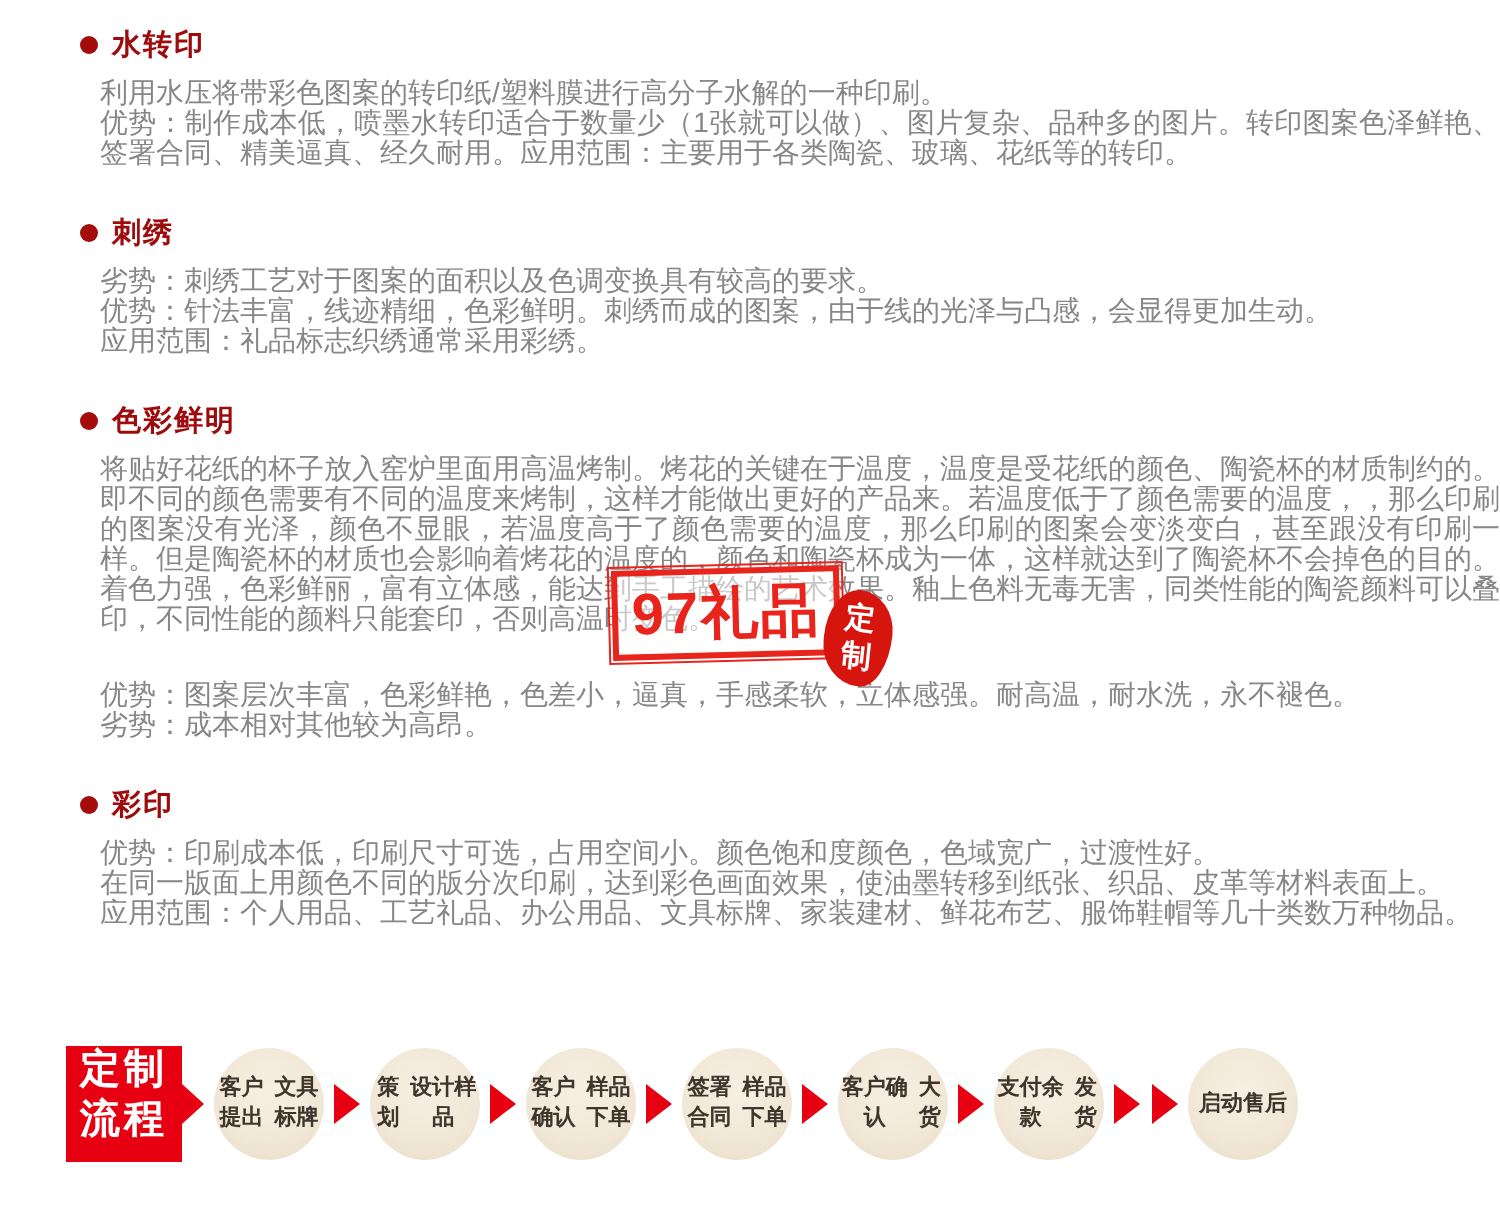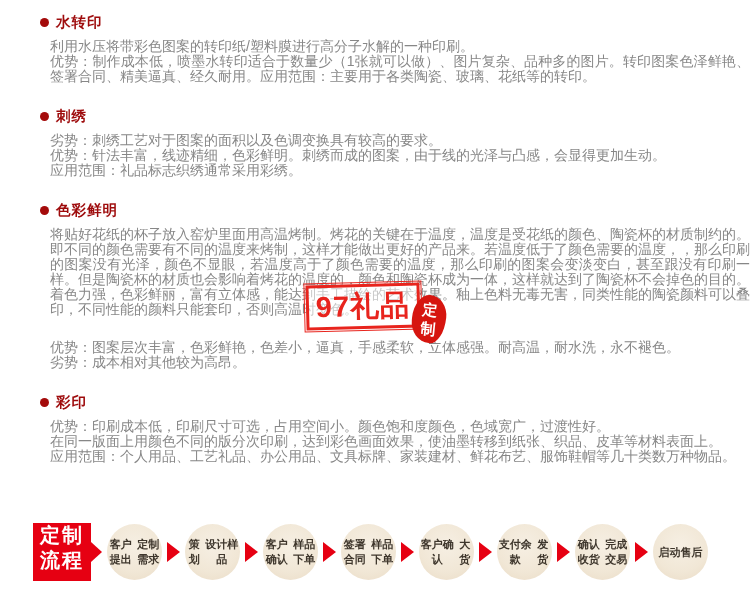--- a/index.html
+++ b/index.html
@@ -154,21 +154,21 @@
   </div>
 
   <div class="flow">
     <div class="flow-label">
       <span>定制</span>
       <span>流程</span>
     </div>
 
     <div class="flow-step">
       <span>客户提出</span>
-      <span>定制需求</span>
+      <span>文具标牌</span>
     </div>
     <div class="flow-arrow"></div>
 
     <div class="flow-step">
       <span>策划</span>
       <span>设计样品</span>
     </div>
     <div class="flow-arrow"></div>
 
     <div class="flow-step">
@@ -188,24 +188,20 @@
       <span>大货</span>
     </div>
     <div class="flow-arrow"></div>
 
     <div class="flow-step">
       <span>支付余款</span>
       <span>发货</span>
     </div>
     <div class="flow-arrow"></div>
 
-    <div class="flow-step">
-      <span>确认收货</span>
-      <span>完成交易</span>
-    </div>
     <div class="flow-arrow"></div>
 
     <div class="flow-step">
       <span>启动</span>
       <span>售后</span>
     </div>
   </div>
 </div>
 
 </body></html>

